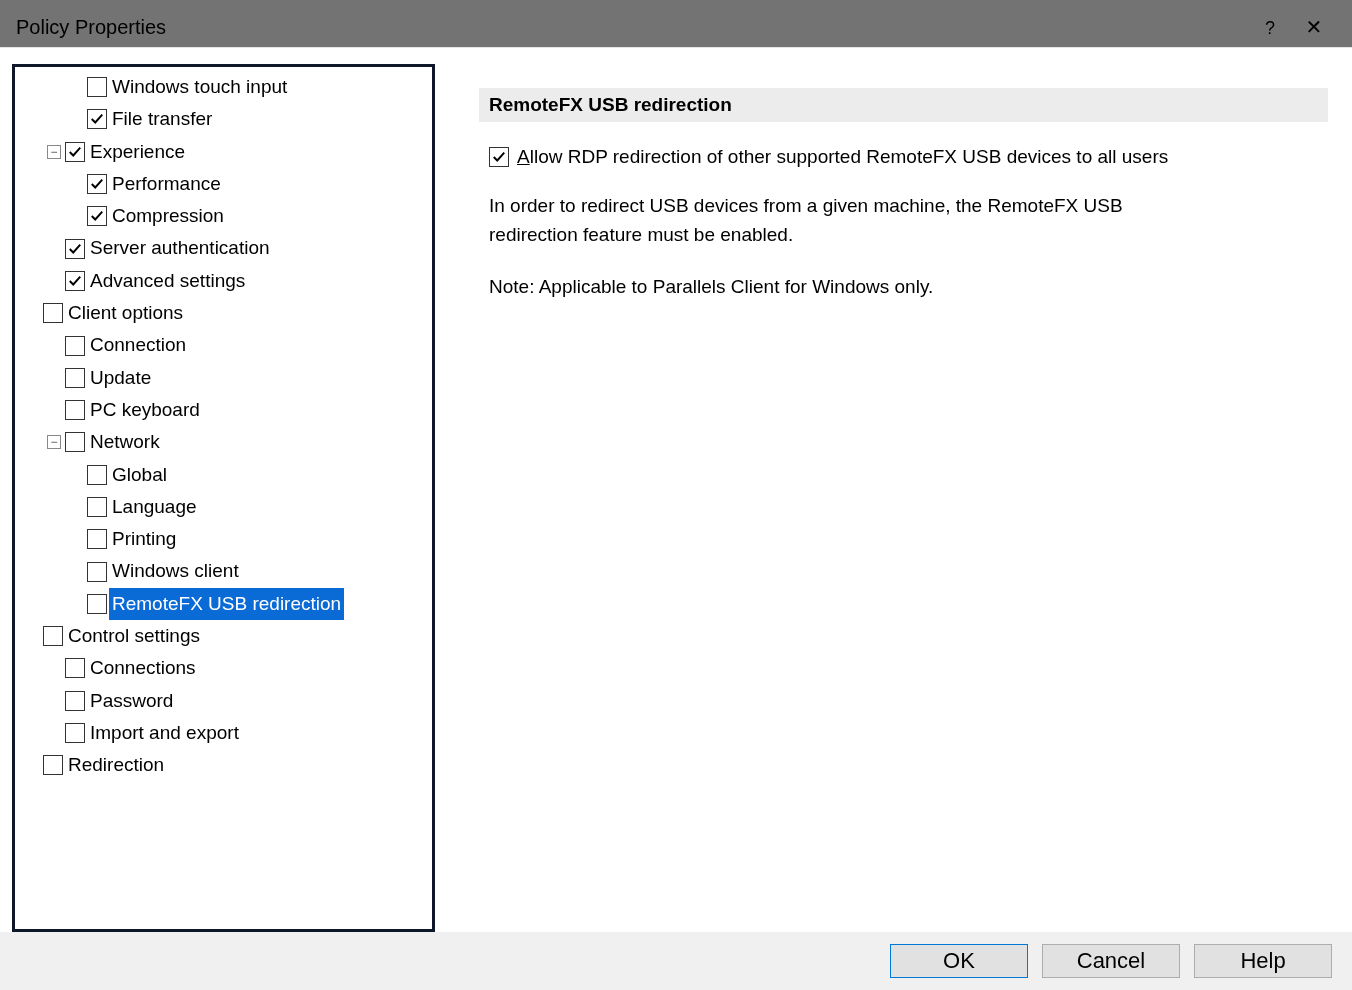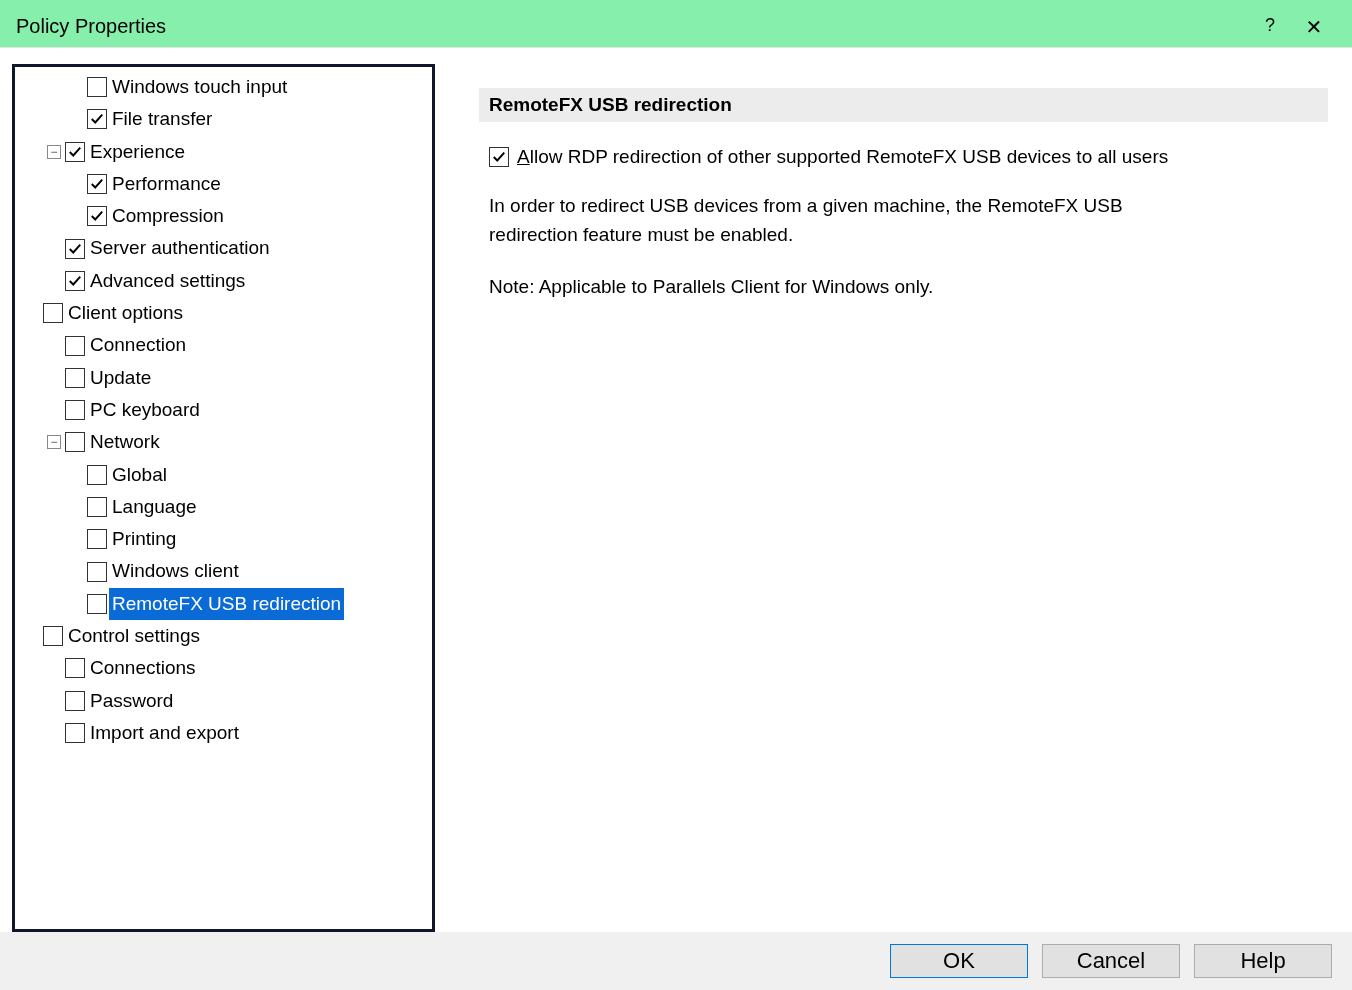--- a/index.html
+++ b/index.html
@@ -8,24 +8,24 @@
   font-size: 15px;
   background: #fff;
   width: 1352px;
   height: 990px;
   overflow: hidden;
   color: #000;
 }
 .titlebar {
   height: 48px;
   display: flex;
-  align-items: flex-start;
-  padding: 15px 16px;
+  align-items: flex-end;
+  padding: 8px 16px;
   border-bottom: 1px solid #e5e5e5;
-  background: #86efac;
+  background: #737373;
 }
 .titlebar .title {
   font-size: 20px;
   flex: 1;
 }
 .titlebar .help-icon,
 .titlebar .close-icon {
   width: 44px;
   text-align: center;
   font-size: 18px;
@@ -313,20 +313,26 @@
           <span class="indent" style="width: 28px;"></span>
           <span class="expander-placeholder"></span>
           <span class="tree-checkbox"></span>
           <span class="node-label">Password</span>
         </div>
         <div class="node-row tree-node">
           <span class="indent" style="width: 28px;"></span>
           <span class="expander-placeholder"></span>
           <span class="tree-checkbox"></span>
           <span class="node-label">Import and export</span>
+        </div>
+        <div class="node-row tree-node">
+          <span class="indent" style="width: 6px;"></span>
+          <span class="expander-placeholder"></span>
+          <span class="tree-checkbox"></span>
+          <span class="node-label">Redirection</span>
         </div>
       </div>
   </div>
 
   <div class="detail-panel">
     <div class="detail-header">RemoteFX USB redirection</div>
     <div class="detail-body">
       <div class="option-row">
         <span class="win-checkbox" id="opt-check">
             <svg viewBox="0 0 16 16">

